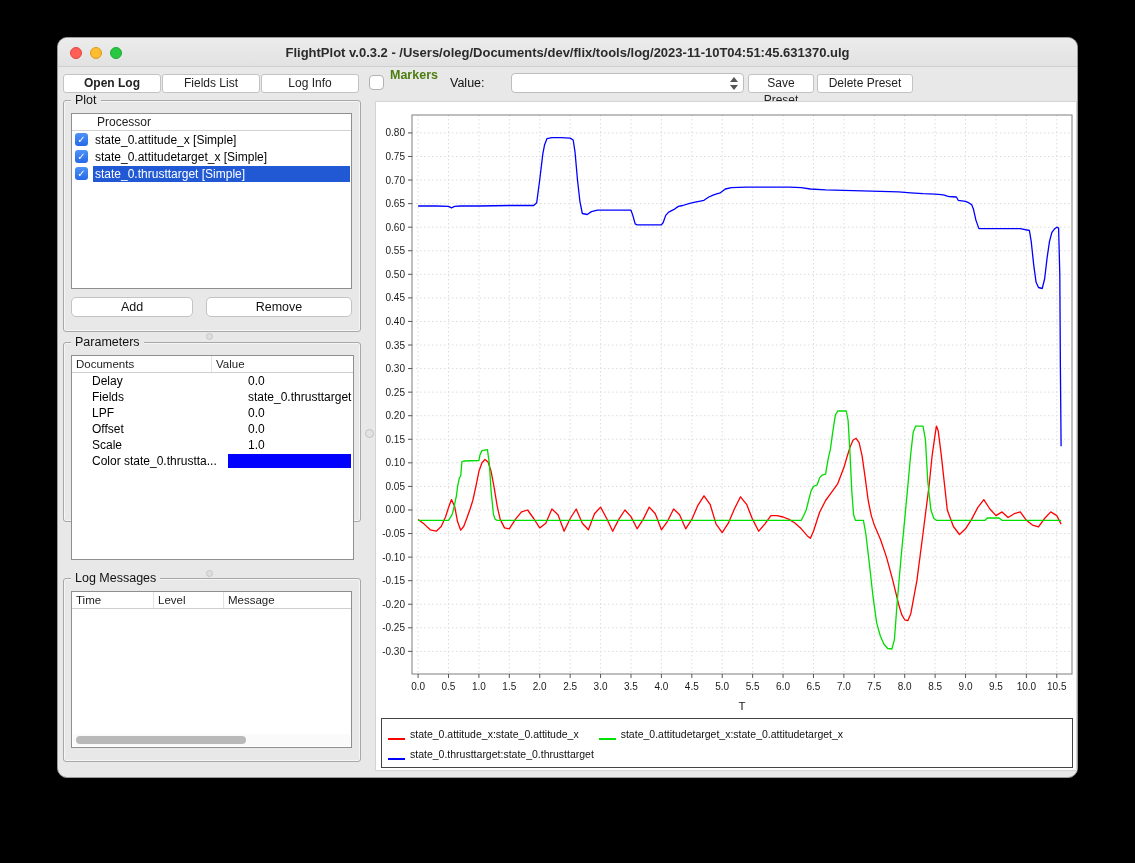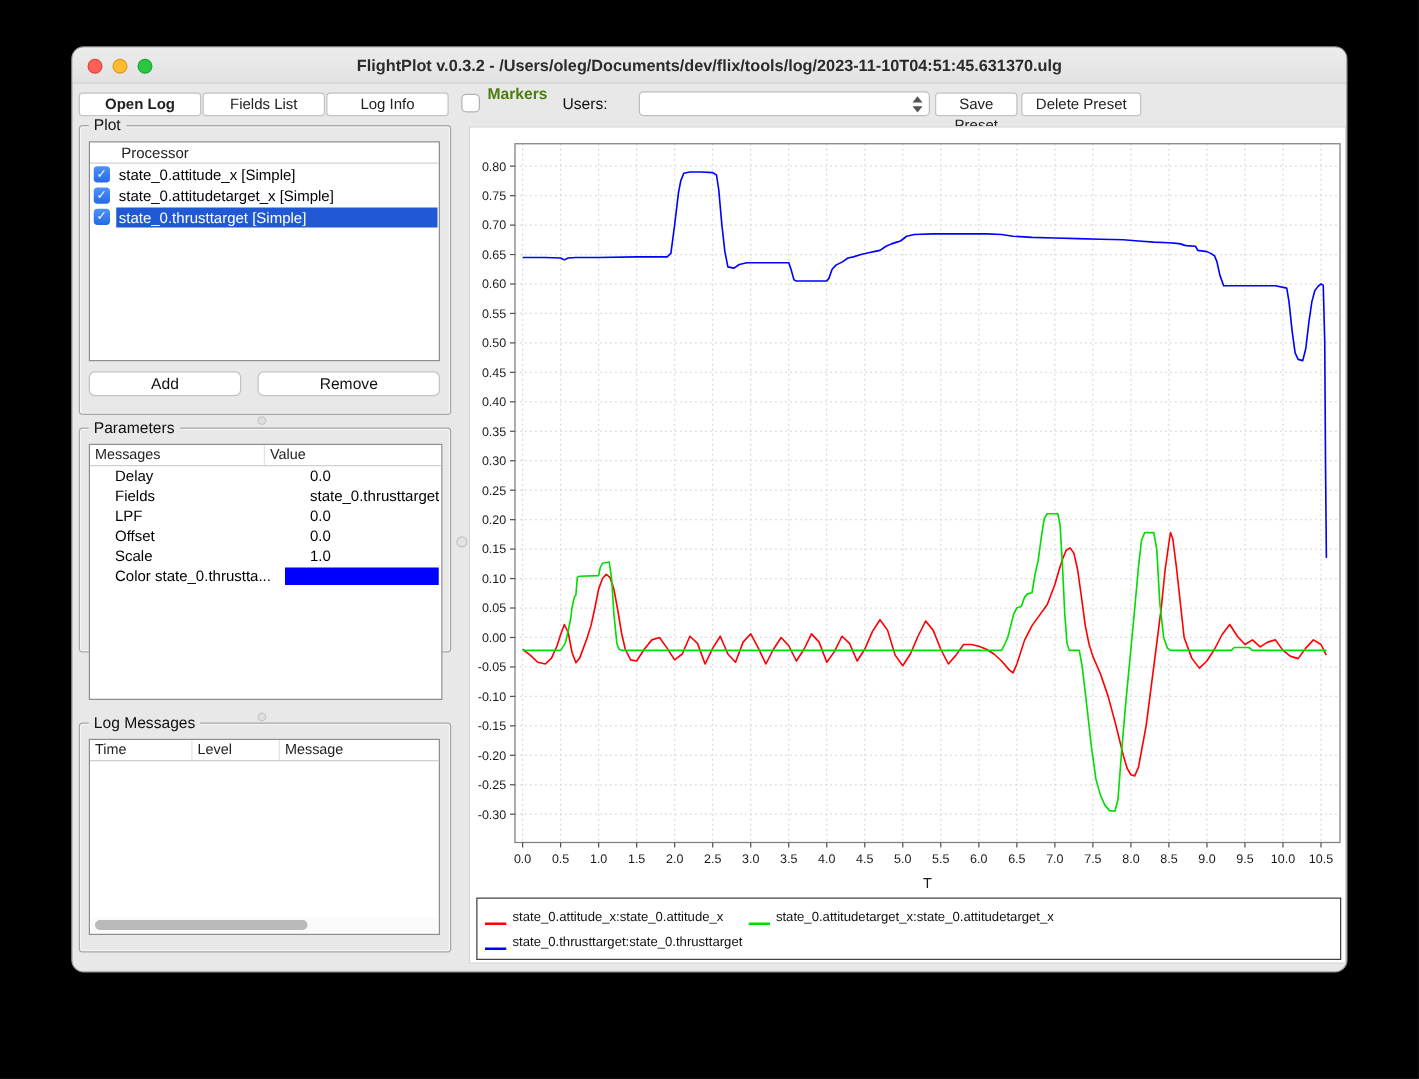--- a/index.html
+++ b/index.html
@@ -108,21 +108,21 @@
     <div id="tl-max" class="tl"></div>
     <div id="window-title">FlightPlot v.0.3.2 - /Users/oleg/Documents/dev/flix/tools/log/2023-11-10T04:51:45.631370.ulg</div>
   </div>
 
   <div id="toolbar">
     <div id="btn-open-log" class="tbtn">Open Log</div>
     <div id="btn-fields-list" class="tbtn">Fields List</div>
     <div id="btn-log-info" class="tbtn">Log Info</div>
     <div id="markers-box"></div>
     <div id="markers-label">Markers</div>
-    <div id="preset-label">Users:</div>
+    <div id="preset-label">Value:</div>
     <div id="preset-combo">
       <span id="preset-value"></span>
       <span id="combo-stepper">
           <i class="up"></i>
           <i class="dn"></i>
         </span>
     </div>
     <div id="btn-save-preset" class="tbtn">Save Preset</div>
     <div id="btn-delete-preset" class="tbtn">Delete Preset</div>
   </div>
@@ -149,21 +149,21 @@
     <div id="btn-add" class="gbtn">Add</div>
     <div id="btn-remove" class="gbtn">Remove</div>
   </div>
 
   <div class="split-dot" style="left:148px; top:295px;"></div>
 
   <div id="group-params" class="group">
     <div class="group-title">Parameters</div>
     <div id="params-table">
       <div class="thead">
-        <div class="c col-p">Messages</div>
+        <div class="c col-p">Documents</div>
         <div class="c col-v" style="border-right:none">Value</div>
       </div>
       <div id="params-rows">
           <div class="trow">
             <div class="c col-p">Delay</div>
             <div class="c col-v">0.0</div>
           </div>
           <div class="trow">
             <div class="c col-p">Fields</div>
             <div class="c col-v">state_0.thrusttarget</div>

